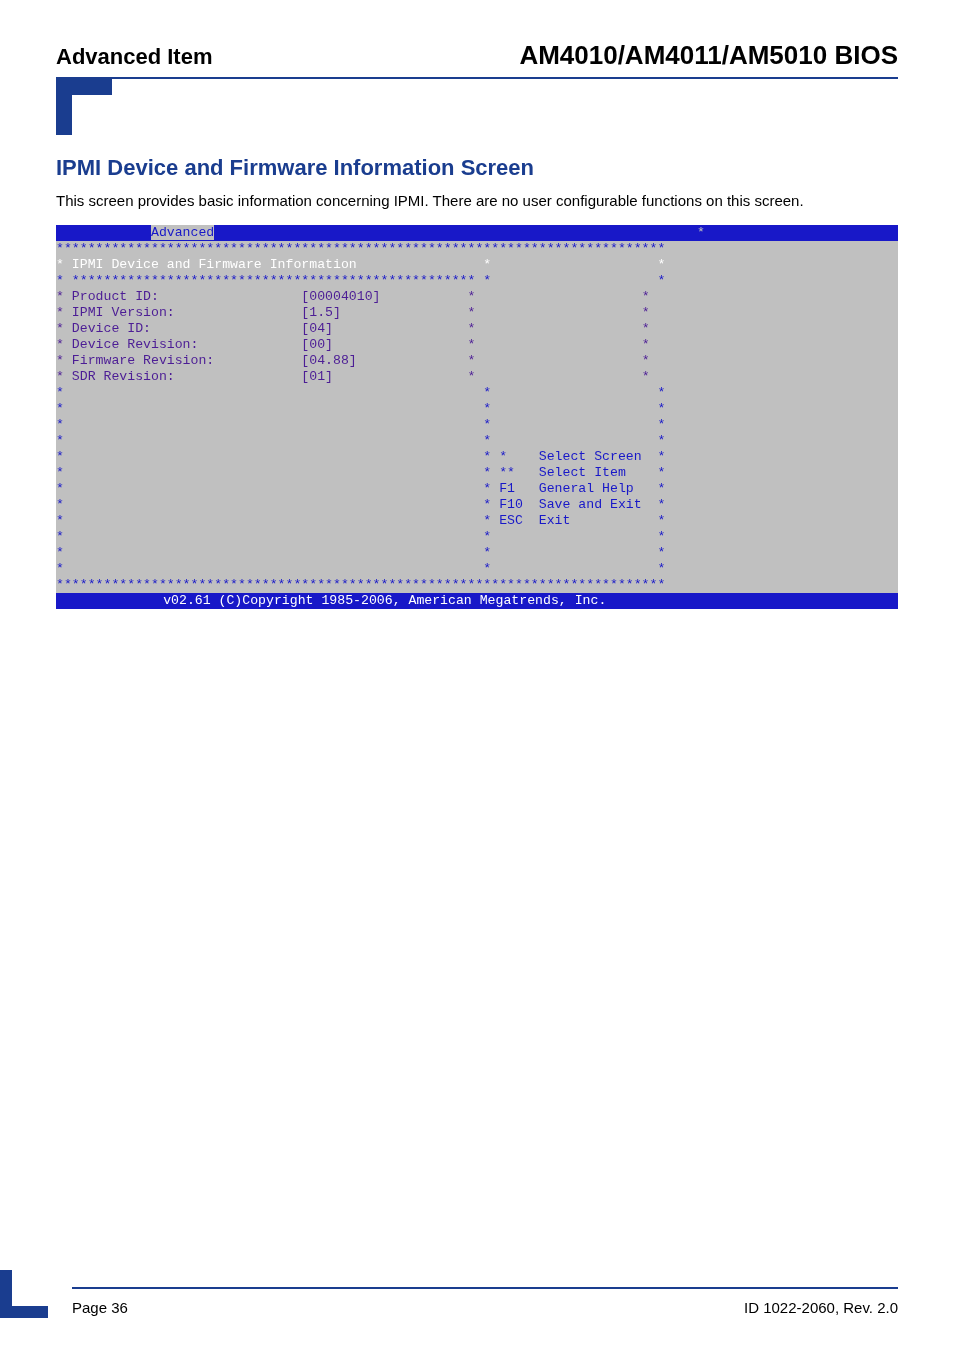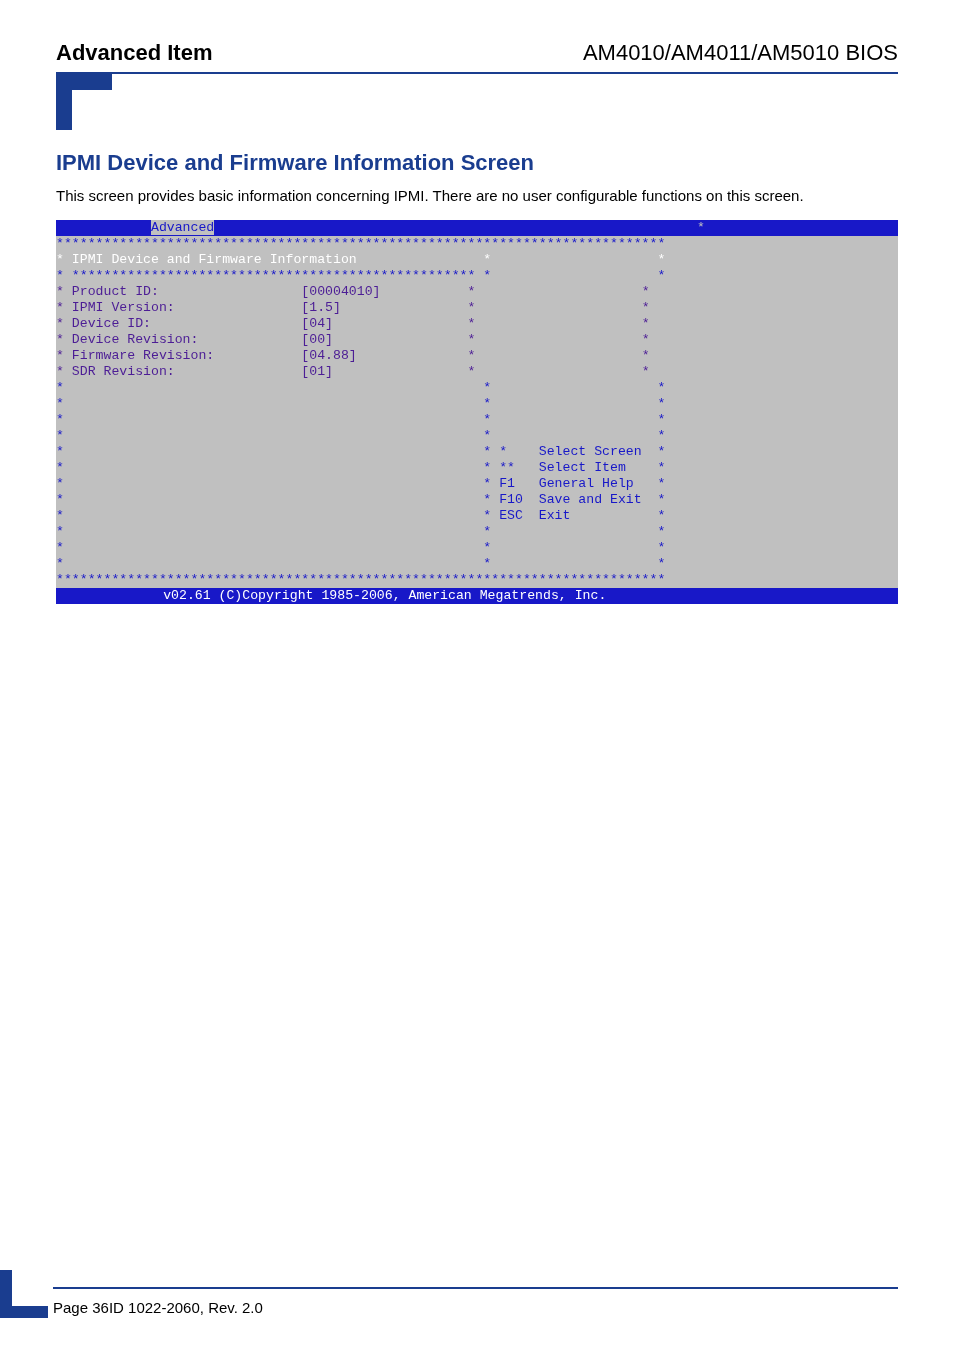--- a/index.html
+++ b/index.html
@@ -20,22 +20,22 @@
     display: flex;
     justify-content: space-between;
     align-items: baseline;
     margin-bottom: 6px;
   }
   .header-left {
     font-size: 22px;
     font-weight: bold;
   }
   .header-right {
-    font-size: 22px;
-    font-weight: normal;
+    font-size: 26px;
+    font-weight: bold;
   }
   .rule-container {
     position: relative;
     height: 70px;
     margin-bottom: 8px;
   }
   .rule-line {
     border-top: 2px solid #1a3d8f;
     width: 100%;
   }
@@ -80,26 +80,26 @@
   .bios-dim { color: #4c1d95; }
   .bios-footer {
     background: #1818c8;
     color: #ffffff;
     padding-left: 28px;
   }
   .bios-row { display: block; }
   .footer {
     position: absolute;
     bottom: 34px;
-    left: 53px;
+    left: 72px;
     right: 56px;
     border-top: 2px solid #1a3d8f;
     padding-top: 10px;
     display: flex;
-    justify-content: flex-start;
+    justify-content: space-between;
     font-size: 15px;
   }
   .footer-corner {
     position: absolute;
     left: 0;
     bottom: 28px;
   }
 </style>
 </head>
 <body>

